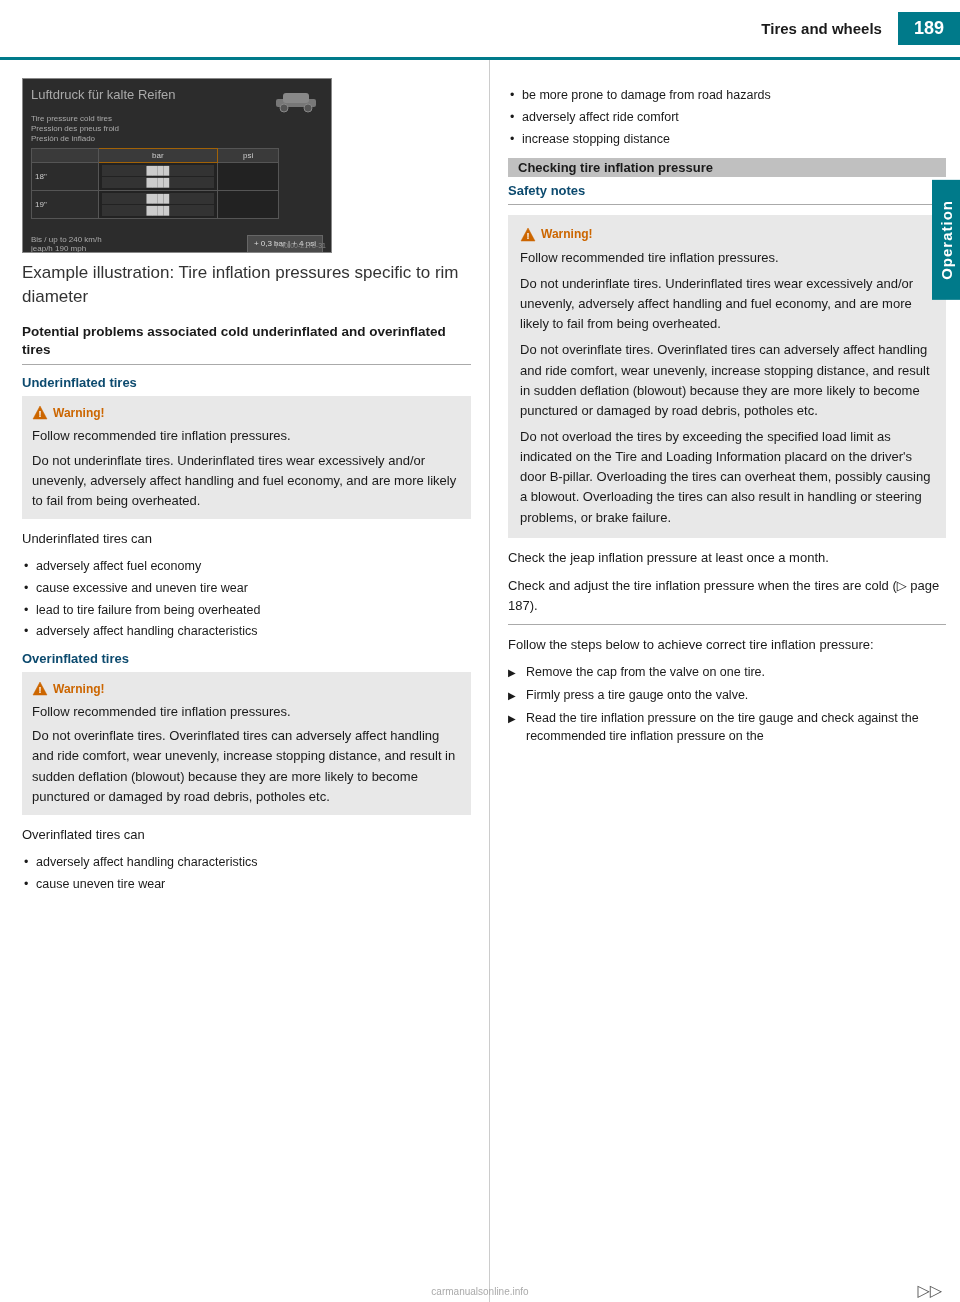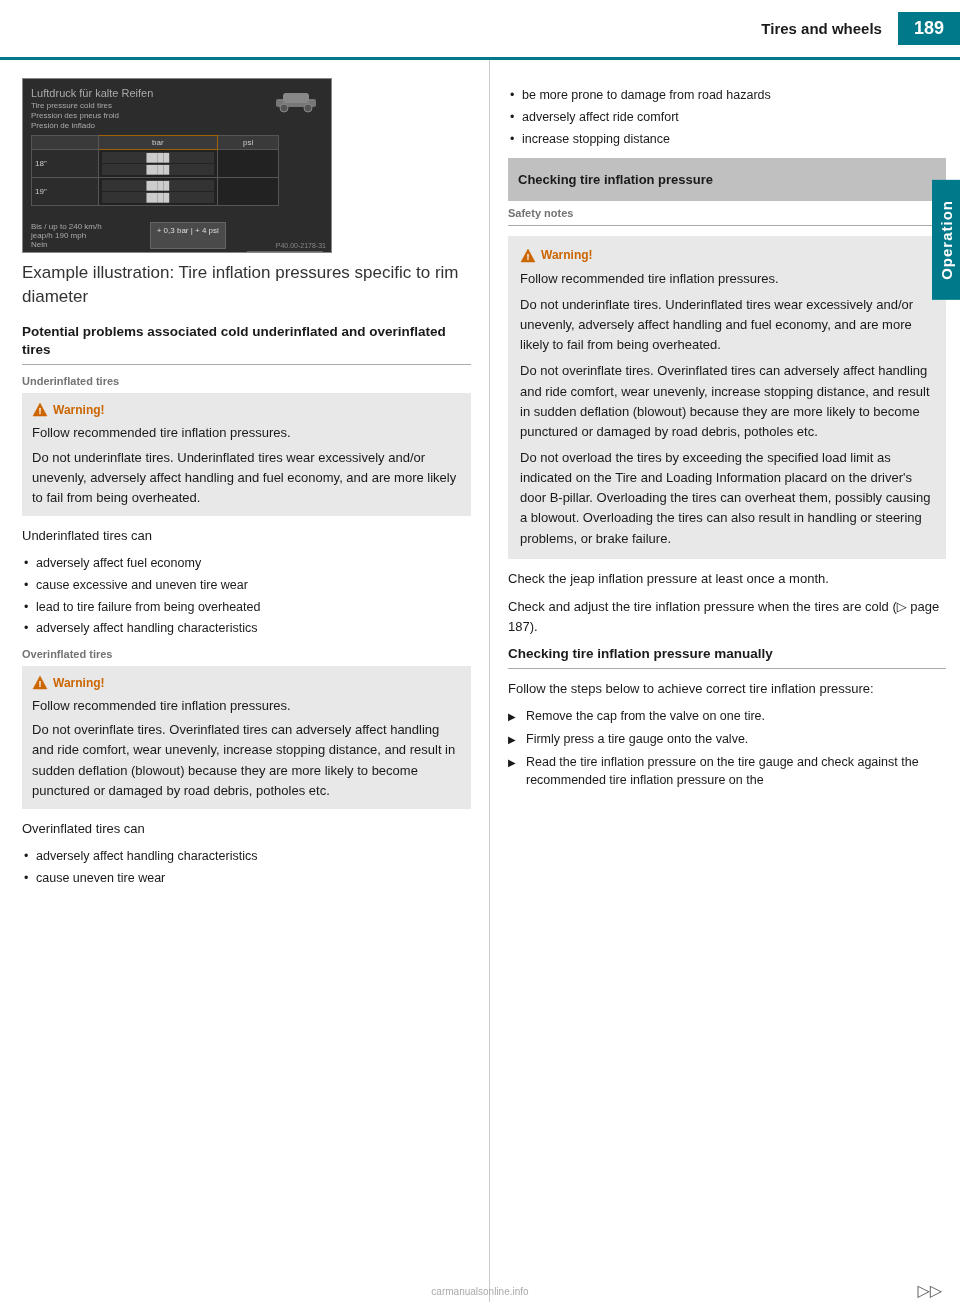--- a/index.html
+++ b/index.html
@@ -106,23 +106,23 @@
       line-height: 1.4;
     }
     .section-divider {
       border: none;
       border-top: 1px solid #aaa;
       margin-bottom: 10px;
     }
 
     
     .sub-heading {
-      font-size: 11px;
-      font-weight: bold;
-      color: #737373;
+      font-size: 13px;
+      font-weight: bold;
+      color: #0c4a6e;
       margin-bottom: 6px;
     }
 
     
     .warning-box {
       background: #e8e8e8;
       border: none;
       padding: 8px 10px;
       margin-bottom: 10px;
       font-size: 12px;
@@ -194,21 +194,21 @@
       position: absolute;
       left: 0;
       font-size: 10px;
       top: 2px;
       color: #1a1a1a;
     }
 
     
     .gray-section-header {
       background: #c0c0c0;
-      padding: 14px 10px;
+      padding: 2px 10px;
       font-size: 13px;
       font-weight: bold;
       color: #1a1a1a;
       margin-bottom: 6px;
     }
 
     
     .page-nav {
       position: absolute;
       bottom: 12px;
@@ -245,21 +245,21 @@
   <div class="header-page">189</div>
 </div>
 
 <div class="main-content">
 
   <div class="left-col">
 
     <div class="illustration-box">
       <div style="width:100%;height:100%;background:#2c2c2c;padding:8px;position:relative;">
 
-        <div style="color:#aaa;font-size:11px;margin-bottom:2px;">Luftdruck für kalte Reifen</div>
+        <div style="color:#aaa;font-size:13px;margin-bottom:12px;">Luftdruck für kalte Reifen</div>
         <div style="color:#aaa;font-size:8px;margin-bottom:1px;">Tire pressure cold tires</div>
         <div style="color:#aaa;font-size:8px;margin-bottom:1px;">Pression des pneus froid</div>
         <div style="color:#aaa;font-size:8px;margin-bottom:5px;">Presión de inflado</div>
         <table style="width:85%;border-collapse:collapse;color:#ccc;font-size:8px;margin-bottom:4px;">
           <thead>
             <tr style="border-bottom:1px solid #555;">
               <td style="border:1px solid #555;padding:2px 3px;background:#3a3a3a;"></td>
               <td style="border:1px solid #a16207;padding:2px 3px;background:#3a3a3a;text-align:center;">bar</td>
               <td style="border:1px solid #555;padding:2px 3px;background:#3a3a3a;text-align:center;">psi</td>
             </tr>
@@ -276,21 +276,21 @@
             <tr>
               <td style="border:1px solid #555;padding:2px 3px;">19"</td>
               <td style="border:1px solid #555;padding:2px 3px;text-align:center;background:#222;">
                 <div style="background:#333;padding:1px 2px;margin-bottom:1px;">████</div>
                 <div style="background:#333;padding:1px 2px;">████</div>
               </td>
               <td style="border:1px solid #555;padding:2px 3px;background:#222;"></td>
             </tr>
           </tbody>
         </table>
-        <div style="display:flex;color:#ccc;font-size:8px;margin-top:16px;gap:48px;">
+        <div style="display:flex;justify-content:space-between;color:#ccc;font-size:8px;margin-top:16px;gap:48px;">
           <div>
             <div style="color:#aaa;">Bis / up to 240 km/h</div>
             <div style="color:#aaa;">jeap/h 190 mph</div>
             <div style="color:#aaa;">Nein</div>
           </div>
           <div style="background:#4a4a4a;padding:3px 6px;font-size:8px;color:#ddd;border:1px solid #666;">
             + 0,3 bar | + 4 psi
           </div>
         </div>
         <div style="display:flex;justify-content:space-between;color:#ccc;font-size:8px;margin-top:2px;">
@@ -395,21 +395,20 @@
       </div>
       <div class="para" style="margin-bottom:6px;">Follow recommended tire inflation pressures.</div>
       <div class="para" style="margin-bottom:6px;">Do not underinflate tires. Underinflated tires wear excessively and/or unevenly, adversely affect handling and fuel economy, and are more likely to fail from being overheated.</div>
       <div class="para" style="margin-bottom:6px;">Do not overinflate tires. Overinflated tires can adversely affect handling and ride comfort, wear unevenly, increase stopping distance, and result in sudden deflation (blowout) because they are more likely to become punctured or damaged by road debris, potholes etc.</div>
       <div class="para" style="margin-bottom:0;">Do not overload the tires by exceeding the specified load limit as indicated on the Tire and Loading Information placard on the driver's door B-pillar. Overloading the tires can overheat them, possibly causing a blowout. Overloading the tires can also result in handling or steering problems, or brake failure.</div>
     </div>
 
     <div class="para">Check the jeap inflation pressure at least once a month.</div>
     <div class="para">Check and adjust the tire inflation pressure when the tires are cold (▷ page 187).</div>
 
-    <div class="section-heading">Checking tire inflation pressure manually</div>
     <hr class="section-divider">
 
     <div class="para">Follow the steps below to achieve correct tire inflation pressure:</div>
     <ul class="arrow-list">
       <li>Remove the cap from the valve on one tire.</li>
       <li>Firmly press a tire gauge onto the valve.</li>
       <li>Read the tire inflation pressure on the tire gauge and check against the recommended tire inflation pressure on the</li>
     </ul>
 
     <div class="page-nav">▷▷</div>

